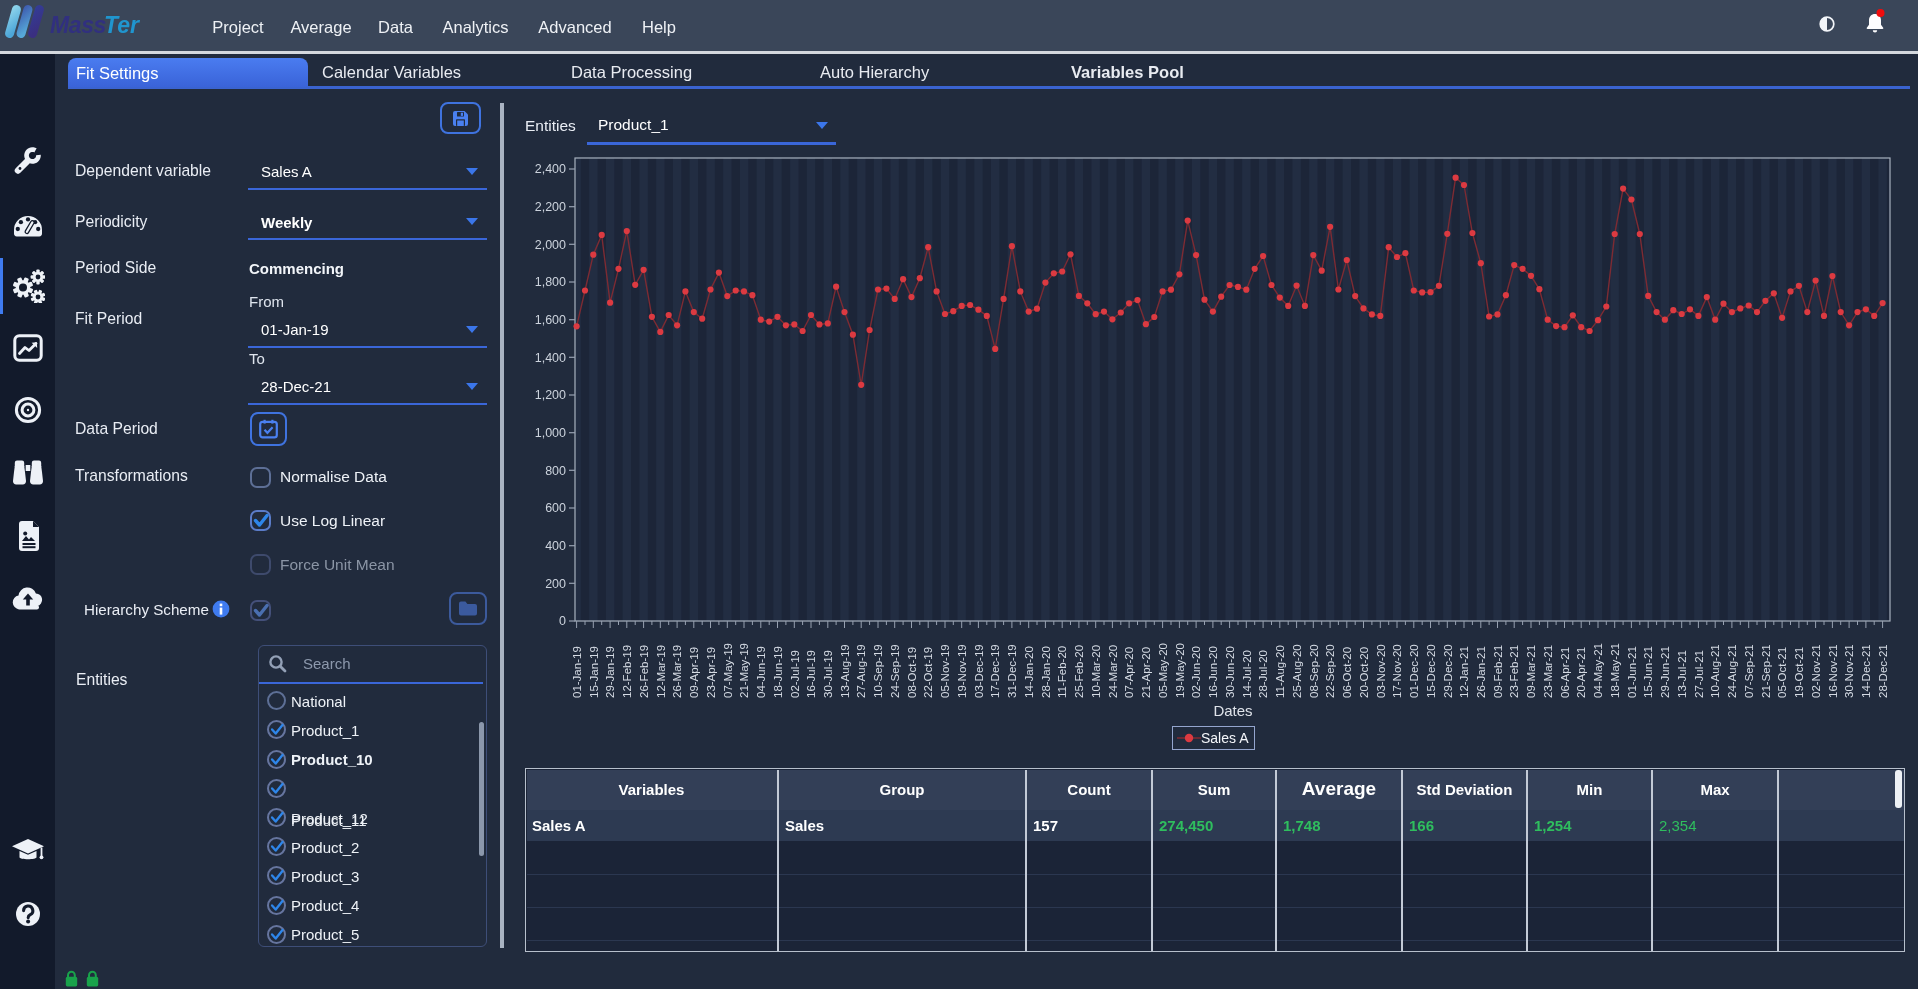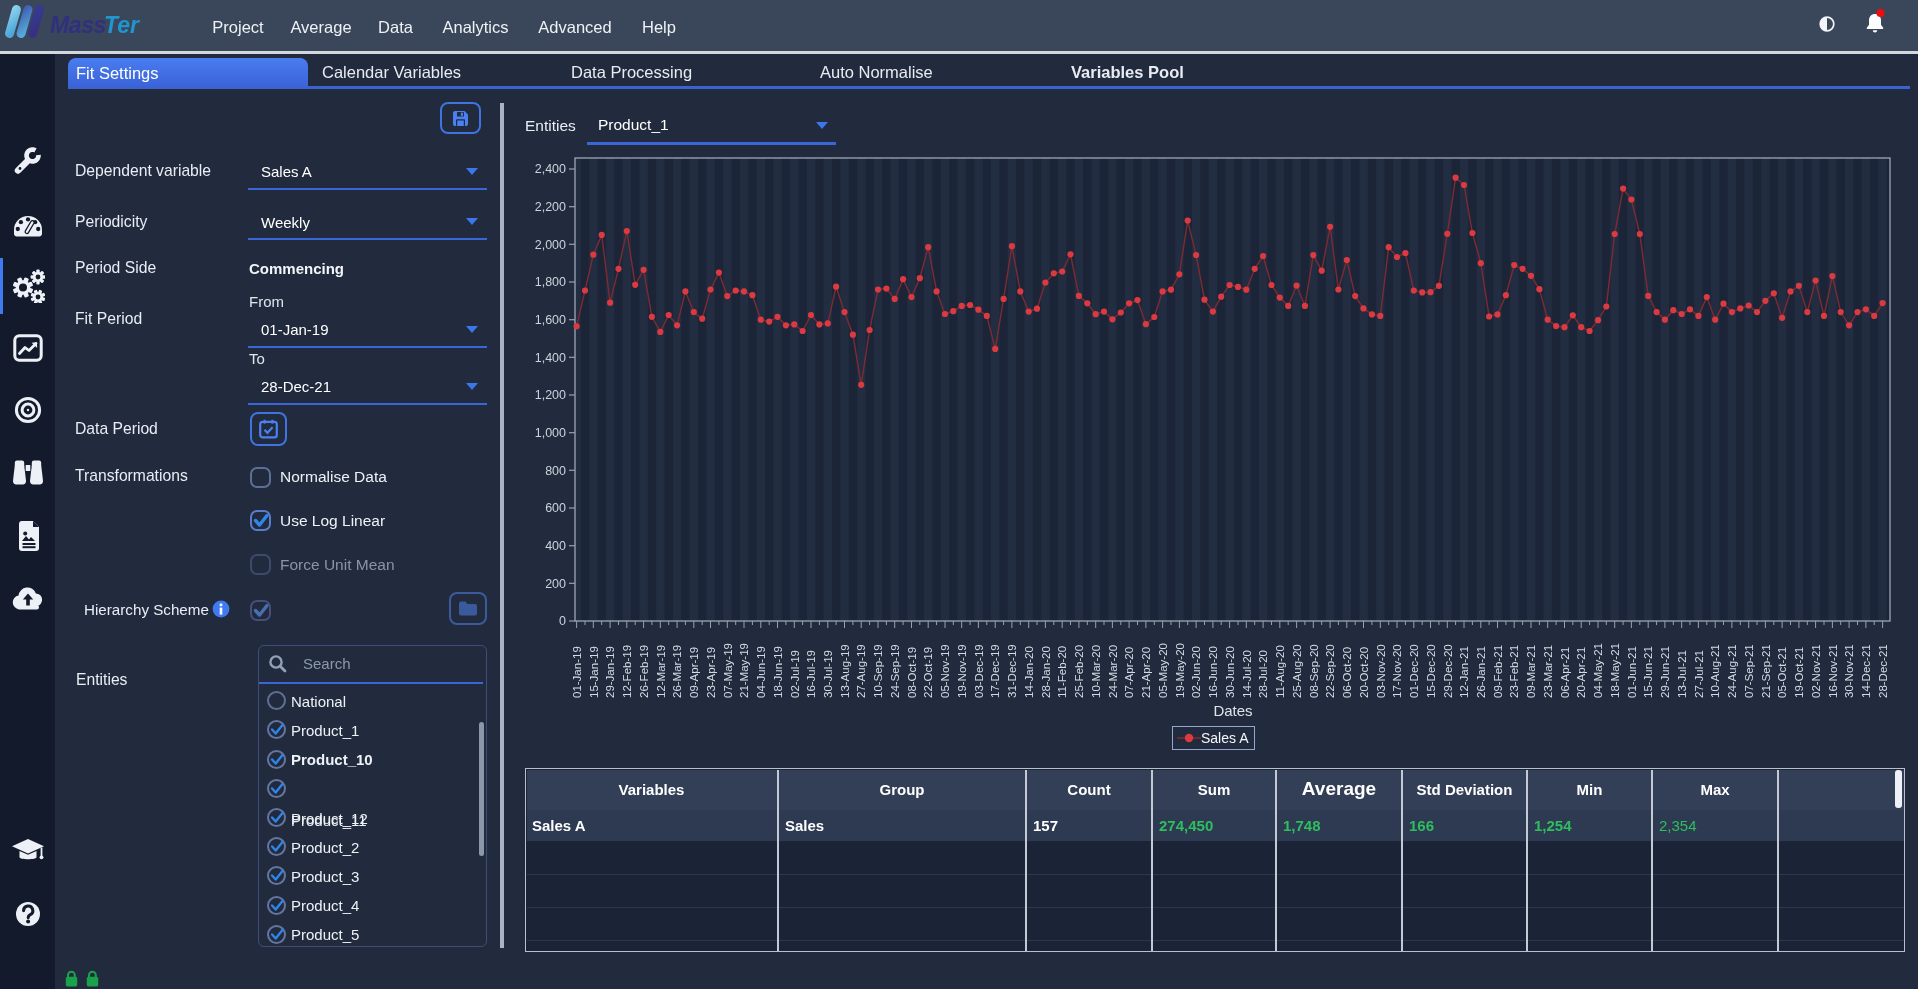--- a/index.html
+++ b/index.html
@@ -127,36 +127,36 @@
 <svg style="position:absolute;left:15px;top:901px" width="26" height="26" viewBox="0 0 26 26">
     <circle cx="13" cy="13" r="12" fill="#edf1f7"></circle>
     <path d="M8.6,9.6 a4.6,4.6 0 1 1 6.7,4.1 c-1.5,0.8 -2.1,1.5 -2.1,2.9" fill="none" stroke="#121a2b" stroke-width="3.1" stroke-linecap="round"></path>
     <circle cx="13.1" cy="20.6" r="2" fill="#121a2b"></circle>
   </svg>
 <div style="position:absolute;left:68px;top:85.5px;width:1842px;height:3px;background:#3a63d0;"></div>
 <div style="position:absolute;left:68px;top:58px;width:240px;height:29px;background:linear-gradient(#4a7cf0,#3a63d8);border-radius:8px 8px 0 0;"></div>
 <div style="position:absolute;left:76px;top:73px;transform:translateY(-50%);font-size:16.5px;color:#ffffff;font-weight:400;white-space:nowrap;">Fit Settings</div>
 <div style="position:absolute;left:322px;top:72px;transform:translateY(-50%);font-size:16.5px;color:#e8ebf1;font-weight:400;white-space:nowrap;">Calendar Variables</div>
 <div style="position:absolute;left:571px;top:72px;transform:translateY(-50%);font-size:16.5px;color:#e8ebf1;font-weight:400;white-space:nowrap;">Data Processing</div>
-<div style="position:absolute;left:820px;top:72px;transform:translateY(-50%);font-size:16.5px;color:#e8ebf1;font-weight:400;white-space:nowrap;">Auto Normalise</div>
+<div style="position:absolute;left:820px;top:72px;transform:translateY(-50%);font-size:16.5px;color:#e8ebf1;font-weight:400;white-space:nowrap;">Auto Hierarchy</div>
 <div style="position:absolute;left:1071px;top:72px;transform:translateY(-50%);font-size:16.5px;color:#e8ebf1;font-weight:700;white-space:nowrap;">Variables Pool</div>
 <div style="position:absolute;left:440px;top:102px;width:41px;height:32px;border:2px solid #3f73e0;border-radius:8px;box-sizing:border-box;"></div>
 <svg style="position:absolute;left:452px;top:110px" width="17" height="17" viewBox="0 0 17 17">
     <path d="M1,3 a2,2 0 0 1 2,-2 h9.5 L16,4.5 V14 a2,2 0 0 1 -2,2 h-11 a2,2 0 0 1 -2,-2 z" fill="#4a80f0"></path>
     <rect x="5" y="2" width="7" height="4.6" rx="0.6" fill="#212b3d"></rect>
     <rect x="8.8" y="2.7" width="2.2" height="3.2" fill="#4a80f0"></rect>
     <rect x="4" y="9.3" width="9" height="6.7" rx="0.8" fill="#212b3d"></rect>
     <rect x="5.2" y="10.5" width="6.6" height="5.5" fill="#4a80f0"></rect>
   </svg>
 <div style="position:absolute;left:75px;top:171px;transform:translateY(-50%);font-size:15.7px;color:#e9edf4;font-weight:400;white-space:nowrap;">Dependent variable</div>
 <div style="position:absolute;left:261px;top:171px;transform:translateY(-50%);font-size:15px;color:#ffffff;font-weight:400;white-space:nowrap;">Sales A</div>
 <div style="position:absolute;left:248px;top:187.5px;width:239px;height:2px;background:#3a66d8;"></div>
 <div style="position:absolute;left:466.0px;top:167.5px;width:0;height:0;border-left:6.0px solid transparent;border-right:6.0px solid transparent;border-top:7px solid #3b76ea;"></div>
 <div style="position:absolute;left:75px;top:221.5px;transform:translateY(-50%);font-size:15.7px;color:#e9edf4;font-weight:400;white-space:nowrap;">Periodicity</div>
-<div style="position:absolute;left:261px;top:221.5px;transform:translateY(-50%);font-size:15px;color:#ffffff;font-weight:400;white-space:nowrap;">Weekly</div>
+<div style="position:absolute;left:261px;top:221.5px;transform:translateY(-50%);font-size:15px;color:#ffffff;font-weight:700;white-space:nowrap;">Weekly</div>
 <div style="position:absolute;left:248px;top:238px;width:239px;height:2px;background:#3a66d8;"></div>
 <div style="position:absolute;left:466.0px;top:218.0px;width:0;height:0;border-left:6.0px solid transparent;border-right:6.0px solid transparent;border-top:7px solid #3b76ea;"></div>
 <div style="position:absolute;left:75px;top:268px;transform:translateY(-50%);font-size:15.7px;color:#e9edf4;font-weight:400;white-space:nowrap;">Period Side</div>
 <div style="position:absolute;left:249px;top:268px;transform:translateY(-50%);font-size:15px;color:#f2f5f9;font-weight:700;white-space:nowrap;">Commencing</div>
 <div style="position:absolute;left:249px;top:301px;transform:translateY(-50%);font-size:15px;color:#dfe5ee;font-weight:400;white-space:nowrap;">From</div>
 <div style="position:absolute;left:75px;top:319px;transform:translateY(-50%);font-size:15.7px;color:#e9edf4;font-weight:400;white-space:nowrap;">Fit Period</div>
 <div style="position:absolute;left:261px;top:329px;transform:translateY(-50%);font-size:15px;color:#ffffff;font-weight:400;white-space:nowrap;">01-Jan-19</div>
 <div style="position:absolute;left:248px;top:345.5px;width:239px;height:2px;background:#3a66d8;"></div>
 <div style="position:absolute;left:466.0px;top:325.5px;width:0;height:0;border-left:6.0px solid transparent;border-right:6.0px solid transparent;border-top:7px solid #3b76ea;"></div>
 <div style="position:absolute;left:249px;top:358px;transform:translateY(-50%);font-size:15px;color:#dfe5ee;font-weight:400;white-space:nowrap;">To</div>

